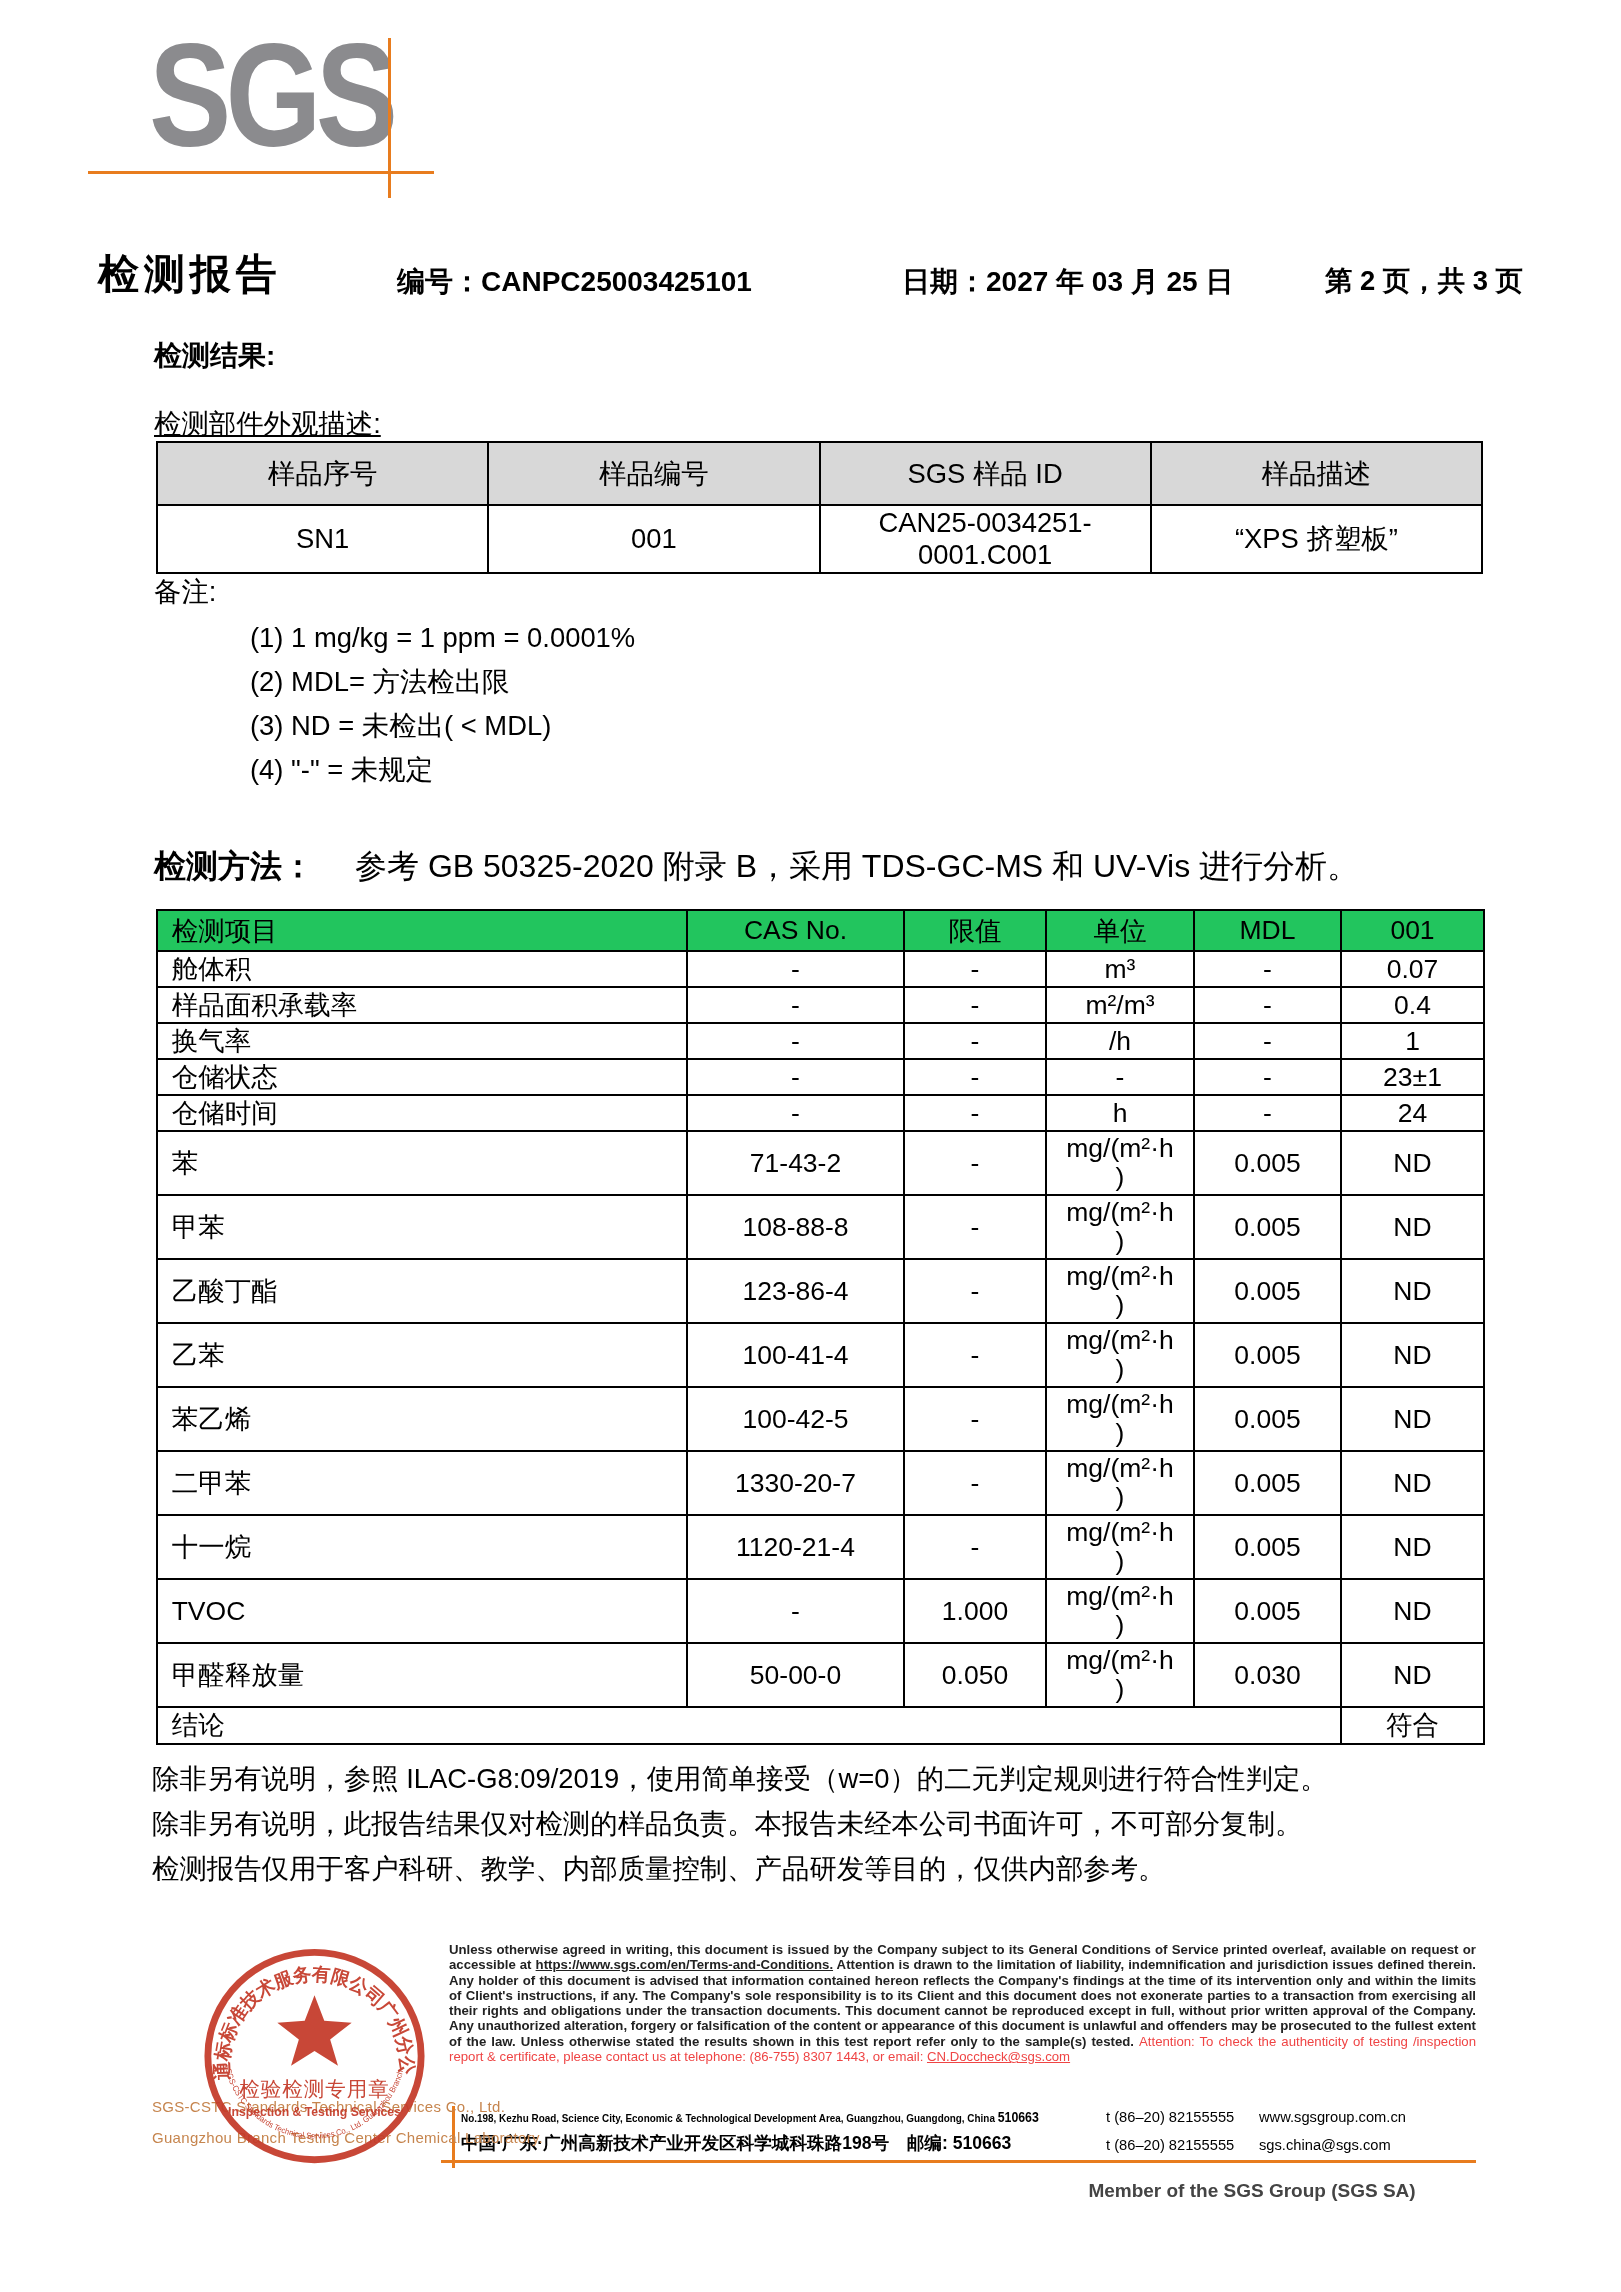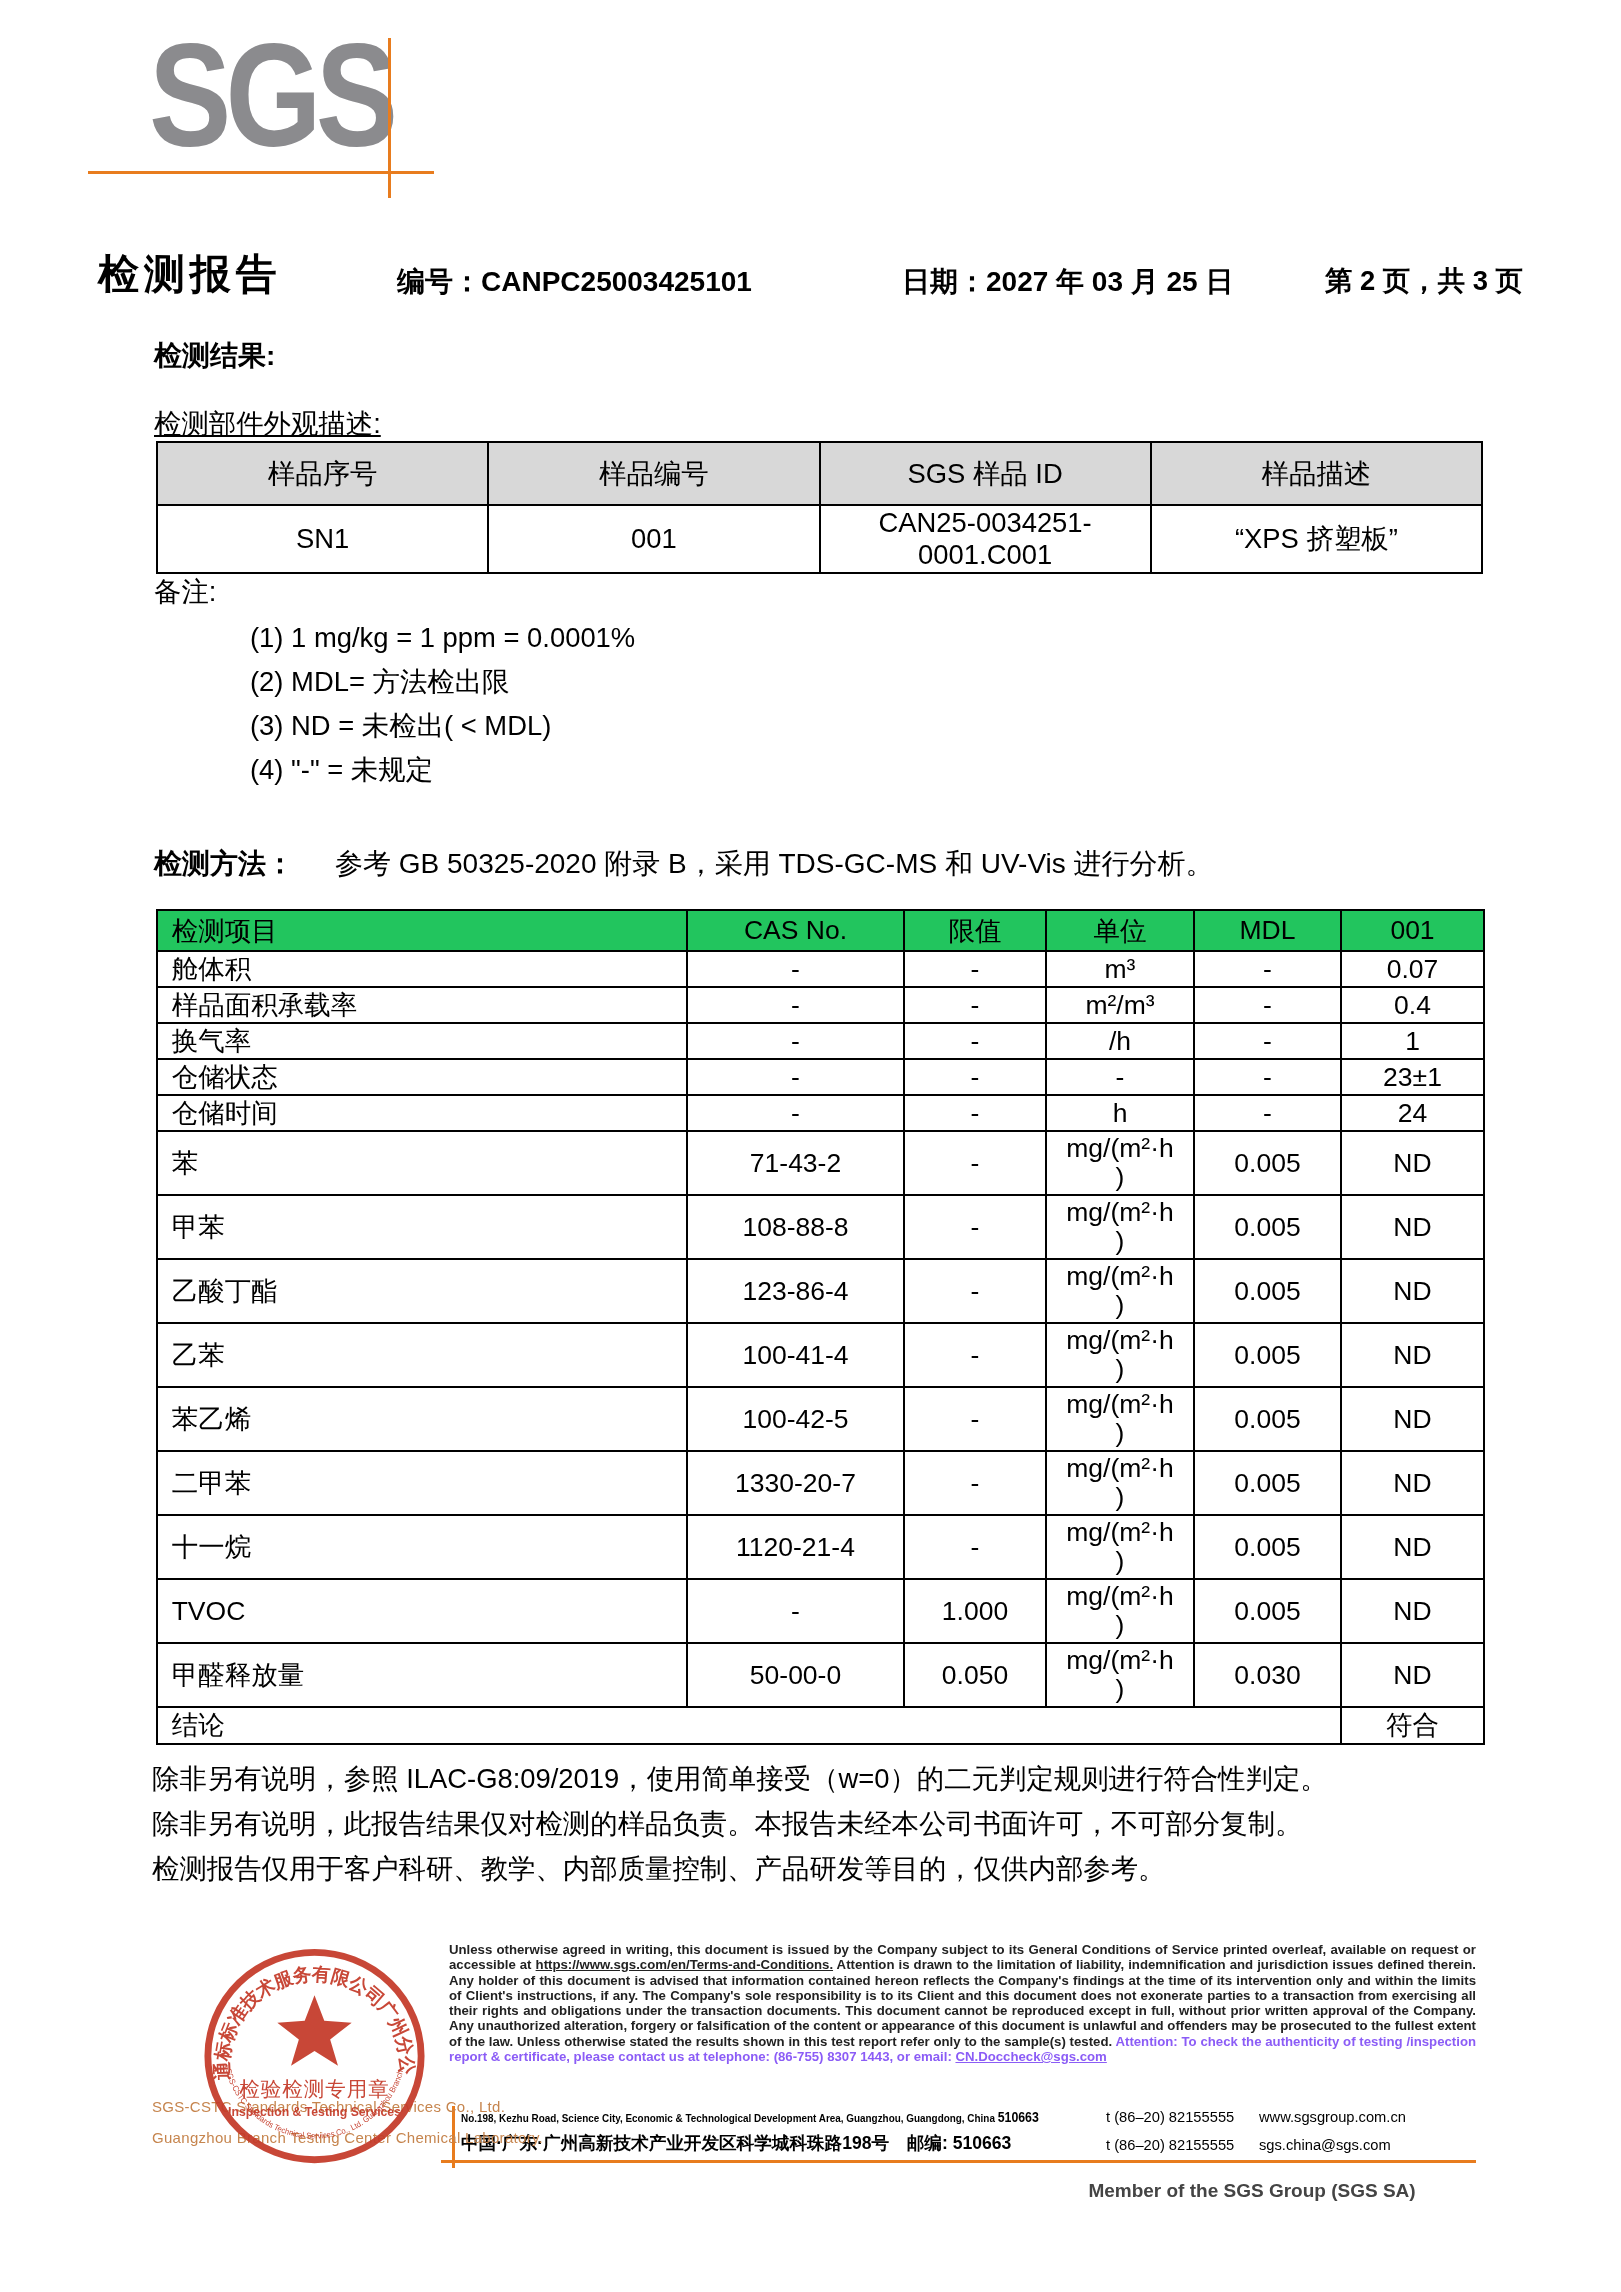--- a/index.html
+++ b/index.html
@@ -35,37 +35,37 @@
   .result-table td{border:2px solid #000;text-align:center;padding:1px 3.9px;line-height:29px;}
   .result-table td:first-child{text-align:left;padding-left:13.7px;}
   .result-table td:nth-child(4){white-space:pre-line;}
   .result-table tr.compact{height:36px;}
   .result-table tr.tall{height:64px;}
   .result-table tr.conclusion{height:37px;}
   
   .notes-label{position:absolute;left:154px;top:574px;font-size:27.4px;}
   .notes-list{position:absolute;left:250px;top:616px;font-size:27.4px;line-height:44px;}
   .gb-heading{position:absolute;left:156px;top:772px;font-size:28px;font-weight:bold;text-decoration:underline;}
-  .method-row{position:absolute;left:154px;top:845px;font-size:28px;text-align:right;}
+  .method-row{position:absolute;left:154px;top:845px;font-size:32px;text-align:right;}
   .method-label{font-weight:bold;}
   .method-text{margin-left:41px;}
   
   .disclaimers{position:absolute;left:152px;top:1756px;font-size:27.4px;line-height:45px;}
   
   .lab-name{position:absolute;left:152px;font-size:15px;color:#c6854e;letter-spacing:0.3px;z-index:1;}
   .lab-name.l1{top:2098px;}
   .lab-name.l2{top:2129px;}
   .stamp{position:absolute;left:202px;top:1946px;width:225px;height:221px;opacity:.93;z-index:2;}
   .fine-print{
     position:absolute;left:449px;top:1942px;width:1027px;
     font-size:13.2px;line-height:15.3px;text-align:justify;color:#222;
     font-weight:bold;letter-spacing:0;
   }
   .fine-print .link{text-decoration:underline;}
-  .attention{color:#8b5cf6;font-weight:bold;}
+  .attention{color:#ef4444;font-weight:normal;}
   .attention .link{text-decoration:underline;}
   .addr-en{position:absolute;left:461px;top:2109px;font-size:11.8px;font-weight:bold;white-space:nowrap;
            transform:scaleX(0.84);transform-origin:left top;}
   .addr-zip{font-size:14.7px;}
   .addr-cn{position:absolute;left:461px;top:2131px;font-size:17.6px;font-weight:bold;white-space:nowrap;}
   .addr-tel1{position:absolute;left:1106px;top:2109px;font-size:14.7px;}
   .addr-web{position:absolute;left:1259px;top:2109px;font-size:14.7px;}
   .addr-tel2{position:absolute;left:1106px;top:2137px;font-size:14.7px;}
   .addr-email{position:absolute;left:1259px;top:2137px;font-size:14.7px;}
   .footer-vline{position:absolute;left:452px;top:2106px;width:2.9px;height:62px;background:#e87c1e;}

